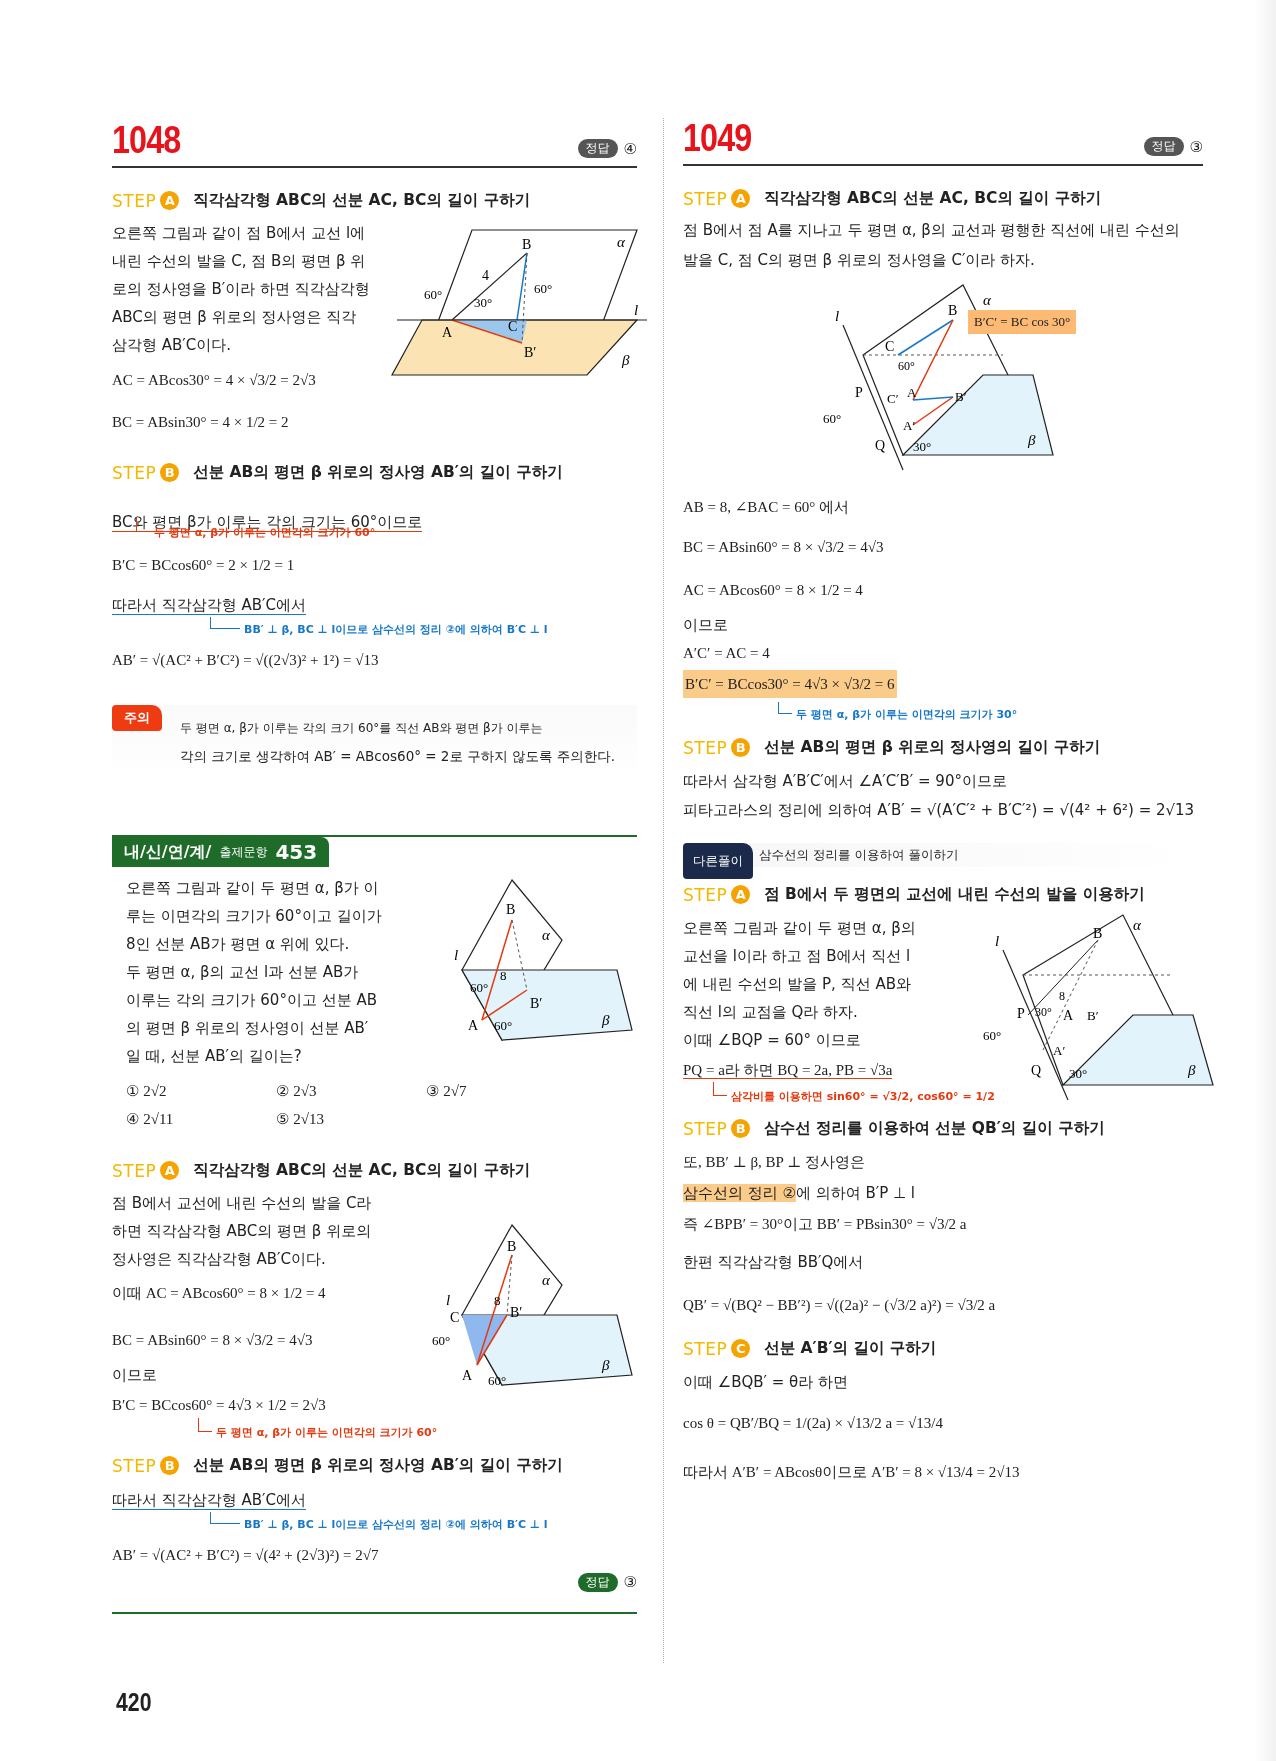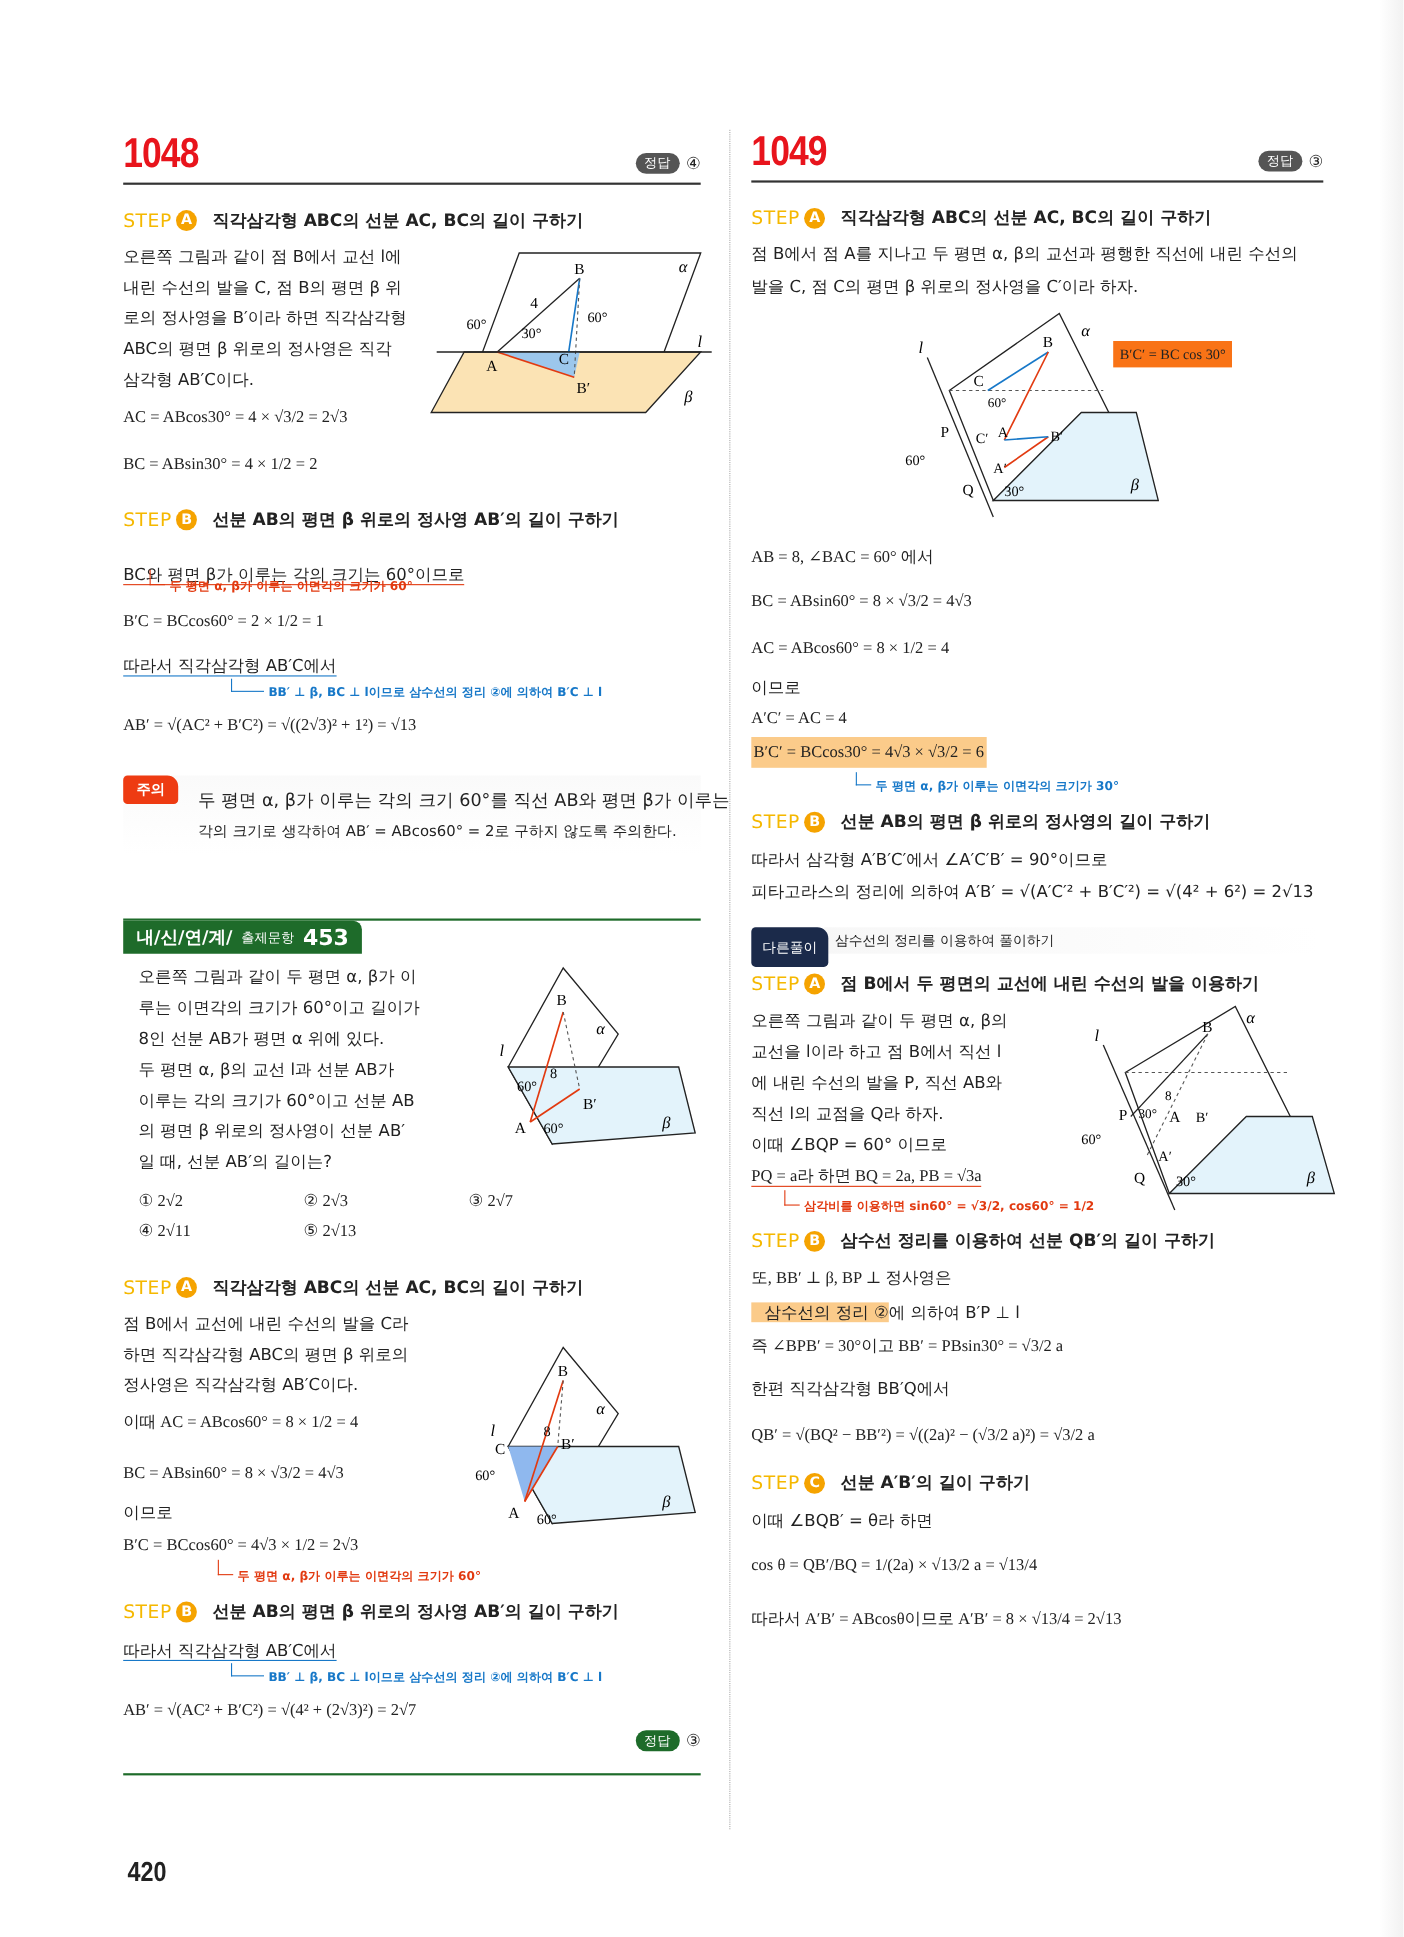--- a/index.html
+++ b/index.html
@@ -22,31 +22,31 @@
   .step { position: absolute; left: 0; display: flex; align-items: center; gap: 4px; font-size: 15.5px; font-weight: bold; white-space: nowrap; }
   .step-word { color: #f5b800; font-weight: normal; font-size: 17px; letter-spacing: 0.5px; }
   .step-circ { display: inline-flex; width: 19px; height: 19px; border-radius: 50%; background: #f5a300; color: #fff; font-size: 13px; align-items: center; justify-content: center; margin-right: 10px; }
   .line { position: absolute; left: 0; white-space: nowrap; font-size: 15px; line-height: 20px; }
   .note-red { position: absolute; color: #e23a10; font-size: 11px; font-weight: bold; white-space: nowrap; }
   .note-blue { position: absolute; color: #1778c8; font-size: 11px; font-weight: bold; white-space: nowrap; }
   .arrow-red { position: absolute; border-left: 1.5px solid #e23a10; border-bottom: 1.5px solid #e23a10; }
   .arrow-blue { position: absolute; border-left: 1.5px solid #1778c8; border-bottom: 1.5px solid #1778c8; }
   .ul-red { border-bottom: 1.5px solid #e23a10; }
   .ul-blue { border-bottom: 1.5px solid #1778c8; }
-  .hl-orange { background: #fbcb8a; padding-left: 12px; }
+  .hl-orange { background: #fbcb8a; }
   .caution-tag { position: absolute; left: 0; width: 50px; height: 26px; background: #ee3b12; color: #fff; font-size: 13px; font-weight: bold; display: flex; align-items: center; justify-content: center; border-radius: 4px 10px 4px 4px; }
   .caution-box { position: absolute; left: 0; width: 525px; height: 72px; background: linear-gradient(to bottom, #fafafa, #fff); }
   .naesin { position: absolute; left: 0; height: 30px; padding: 0 12px; background: #1e6b2a; color: #fff; font-size: 16px; font-weight: bold; display: flex; align-items: center; gap: 8px; border-radius: 0 8px 0 0; }
   .naesin .n-num { font-size: 20px; }
   .green-rule { position: absolute; height: 2px; background: #1e6b2a; }
   .alt-tag { position: absolute; left: 0; height: 36px; padding: 0 10px; background: #1b2a4a; color: #fff; font-size: 12.5px; display: flex; align-items: center; border-radius: 4px 10px 4px 4px; }
   .alt-band { position: absolute; left: 66px; height: 24px; width: 450px; background: linear-gradient(to right, #f7f7f7, #fff); font-size: 12.5px; display: flex; align-items: center; padding-left: 10px; }
   .choices { position: absolute; left: 14px; font-size: 15px; }
   .choices .c { position: absolute; white-space: nowrap; }
-  .callout { position: absolute; background: #f97316; font-size: 13px; padding: 4px 6px; white-space: nowrap; margin-left: 44px; }
+  .callout { position: absolute; background: #fdba74; font-size: 13px; padding: 4px 6px; white-space: nowrap; }
   .page-num { position: absolute; left: 116px; top: 1688px; font-family: "Liberation Sans", sans-serif; font-size: 25px; font-weight: bold; transform: scaleX(0.85); transform-origin: left; }
   svg { position: absolute; overflow: visible; }
 </style>
 </head>
 <body>
 
 <div class="divider-v"></div>
 <div class="page-edge"></div>
 
 <div class="col col-left">
@@ -104,21 +104,21 @@
   <div class="arrow-red" style="left:24px; top:518px; width:14px; height:14px;"></div>
   <div class="note-red" style="left:42px; top:525px;">두 평면 α, β가 이루는 이면각의 크기가 60°</div>
   <div class="line serif" style="top:555px;">B′C = BCcos60° = 2 × 1/2 = 1</div>
   <div class="line" style="top:595px;"><span class="ul-blue">따라서 직각삼각형 AB′C에서</span></div>
   <div class="arrow-blue" style="left:98px; top:617px; width:30px; height:12px;"></div>
   <div class="note-blue" style="left:132px; top:622px;">BB′ ⊥ β, BC ⊥ l이므로 삼수선의 정리 ②에 의하여 B′C ⊥ l</div>
   <div class="line serif" style="top:650px;">AB′ = √(AC² + B′C²) = √((2√3)² + 1²) = √13</div>
 
   <div class="caution-box" style="top:705px;"></div>
   <div class="caution-tag" style="top:705px;">주의</div>
-  <div class="line" style="left:68px; top:718px; font-size:16px;">두 평면 α, β가 이루는 각의 크기 60°를 직선 AB와 평면 β가 이루는</div>
+  <div class="line" style="left:68px; top:718px; font-size:12px;">두 평면 α, β가 이루는 각의 크기 60°를 직선 AB와 평면 β가 이루는</div>
   <div class="line" style="left:68px; top:746px; font-size:13.5px;">각의 크기로 생각하여 AB′ = ABcos60° = 2로 구하지 않도록 주의한다.</div>
 
   <div class="green-rule" style="left:0; top:835px; width:525px;"></div>
   <div class="naesin" style="top:837px;">
     <span>내/신/연/계/</span>
     <span style="font-weight:normal; font-size:12px;">출제문항</span>
     <span class="n-num">453</span>
   </div>
   <div class="line" style="left:14px; top:878px;">오른쪽 그림과 같이 두 평면 α, β가 이</div>
   <div class="line" style="left:14px; top:906px;">루는 이면각의 크기가 60°이고 길이가</div>

